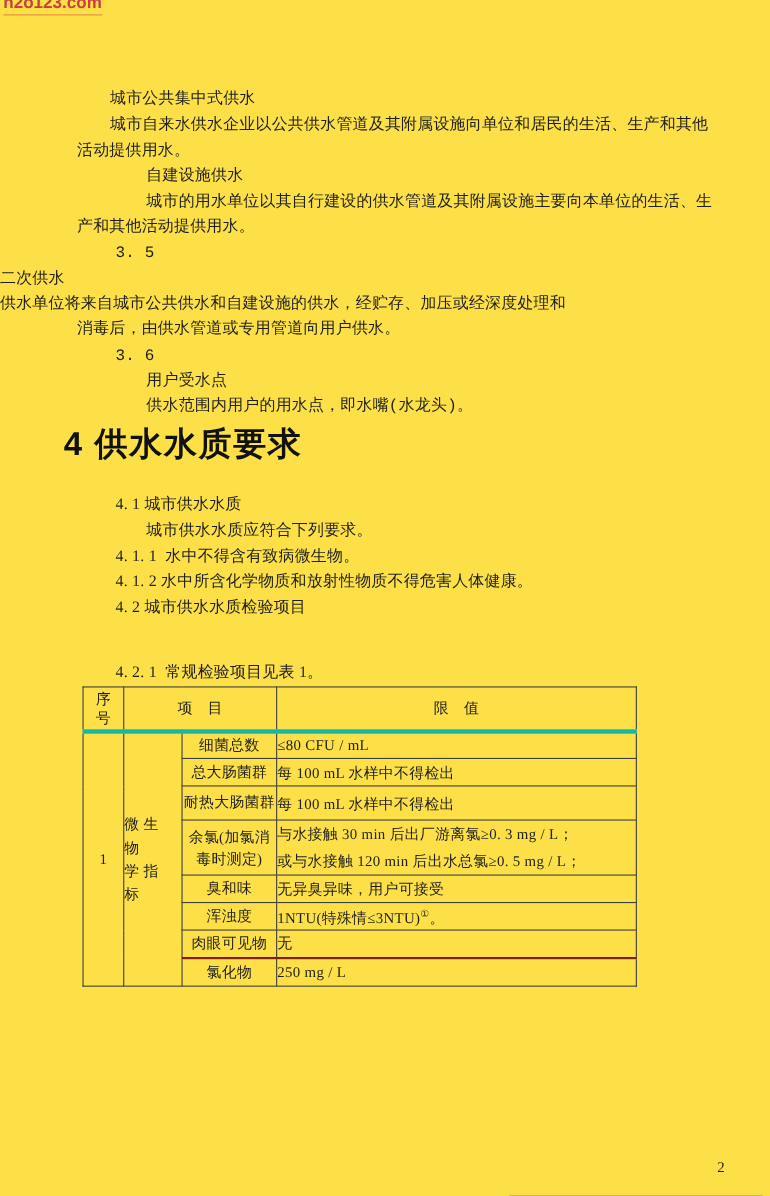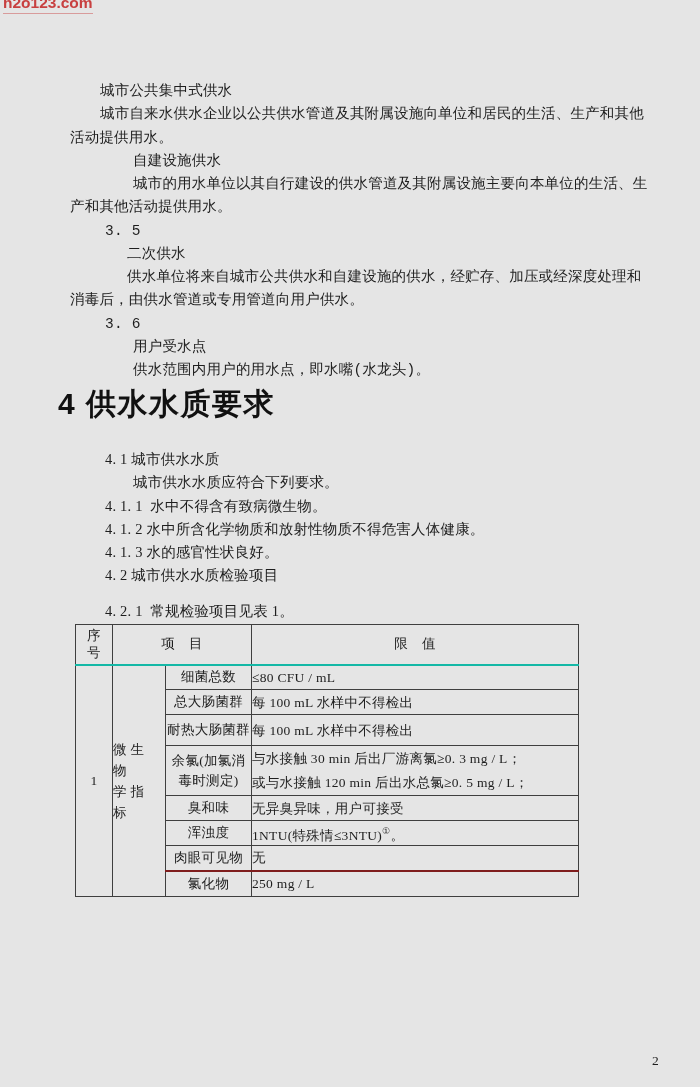--- a/index.html
+++ b/index.html
@@ -1,20 +1,20 @@
 <!DOCTYPE html>
 <html><head>
 <meta charset="utf-8">
 <style>
   html,body{margin:0;padding:0;background:#888;}
   .page{
     position:relative;
     width:700px;height:1087px;
     margin:0 auto;
-    background:#e5e5e5;
+    background:#fde047;
     overflow:hidden;
     font-family:"Liberation Serif","DejaVu Serif",serif;
     color:#1e1e1e;
   }
   .watermark{
     position:absolute;top:-6px;left:3px;
     font-family:"Liberation Sans","DejaVu Sans",sans-serif;
     font-size:15.5px;font-weight:bold;color:#c84040;
     border-bottom:1px solid rgba(200,64,64,.45);
     padding-bottom:1px;
@@ -23,21 +23,21 @@
   .b1{top:80px;font-family:Liberation Mono, monospace;}
   .b2{top:448px;}
   .ln{
     line-height:23.25px;height:23.25px;
     font-size:14.5px;white-space:pre;
     letter-spacing:.2px;
   }
   .p70{padding-left:70px;}
   .p100{padding-left:100px;}
   .p105{padding-left:105px;}
-  .p127{padding-left:127px;}
+  .p127{}
   .p133{padding-left:133px;}
   .heading{
     position:absolute;top:384px;left:58px;
     font-family:"Liberation Sans","DejaVu Sans",sans-serif;
     font-size:30px;font-weight:bold;letter-spacing:1.5px;
     color:#111;
   }
   .intro{position:absolute;top:600px;left:0;width:572px;}
   table.t1{
     position:absolute;top:624px;left:75px;
@@ -48,21 +48,21 @@
     border:1px solid #3f3f3f;
     font-weight:normal;
     padding:0;
     vertical-align:middle;
     word-break:break-all;
     letter-spacing:.3px;
   }
   tr.hdr{height:40px;}
   tr.hdr th{text-align:center;}
   tr.hdr .no-wrap{display:inline-block;width:17px;line-height:17px;word-break:break-all;}
-  tr.hdr{border-bottom:2px solid #14b8a6;font-family:Liberation Serif, serif;}
+  tr.hdr{border-bottom:4px solid #14b8a6;font-family:Liberation Serif, serif;}
   tr.rh25{height:25px;}
   tr.rh43{height:31px;}
   tr.rh50{height:50px;}
   tr.rh26{height:26px;}
   tr.last{border-top:2px solid #7f1d1d;}
   td.c-no{text-align:center;}
   td.c-group{padding-left:9px;}
   td.c-group div{line-height:21px;}
   td.c-item{padding:2px 3px 2px 7px;line-height:20px;text-align:center;}
   td.c-limit{padding:2px 4px 2px 12px;line-height:19px;}
@@ -93,21 +93,20 @@
     <div class="ln p133">供水范围内用户的用水点，即水嘴(水龙头)。</div>
   </div>
 
   <div class="heading">4 供水水质要求</div>
 
   <div class="tblock b2">
     <div class="ln p105">4. 1 城市供水水质</div>
     <div class="ln p133">城市供水水质应符合下列要求。</div>
     <div class="ln p105">4. 1. 1  水中不得含有致病微生物。</div>
     <div class="ln p105">4. 1. 2 水中所含化学物质和放射性物质不得危害人体健康。</div>
-    <div class="ln p105">4. 1. 3 水的感官性状良好。</div>
     <div class="ln p105">4. 2 城市供水水质检验项目</div>
   </div>
 
   <div class="tblock intro">
     <div class="ln p105">4. 2. 1  常规检验项目见表 1。</div>
   </div>
 
   <table class="t1">
     <colgroup>
       <col style="width:37px">

